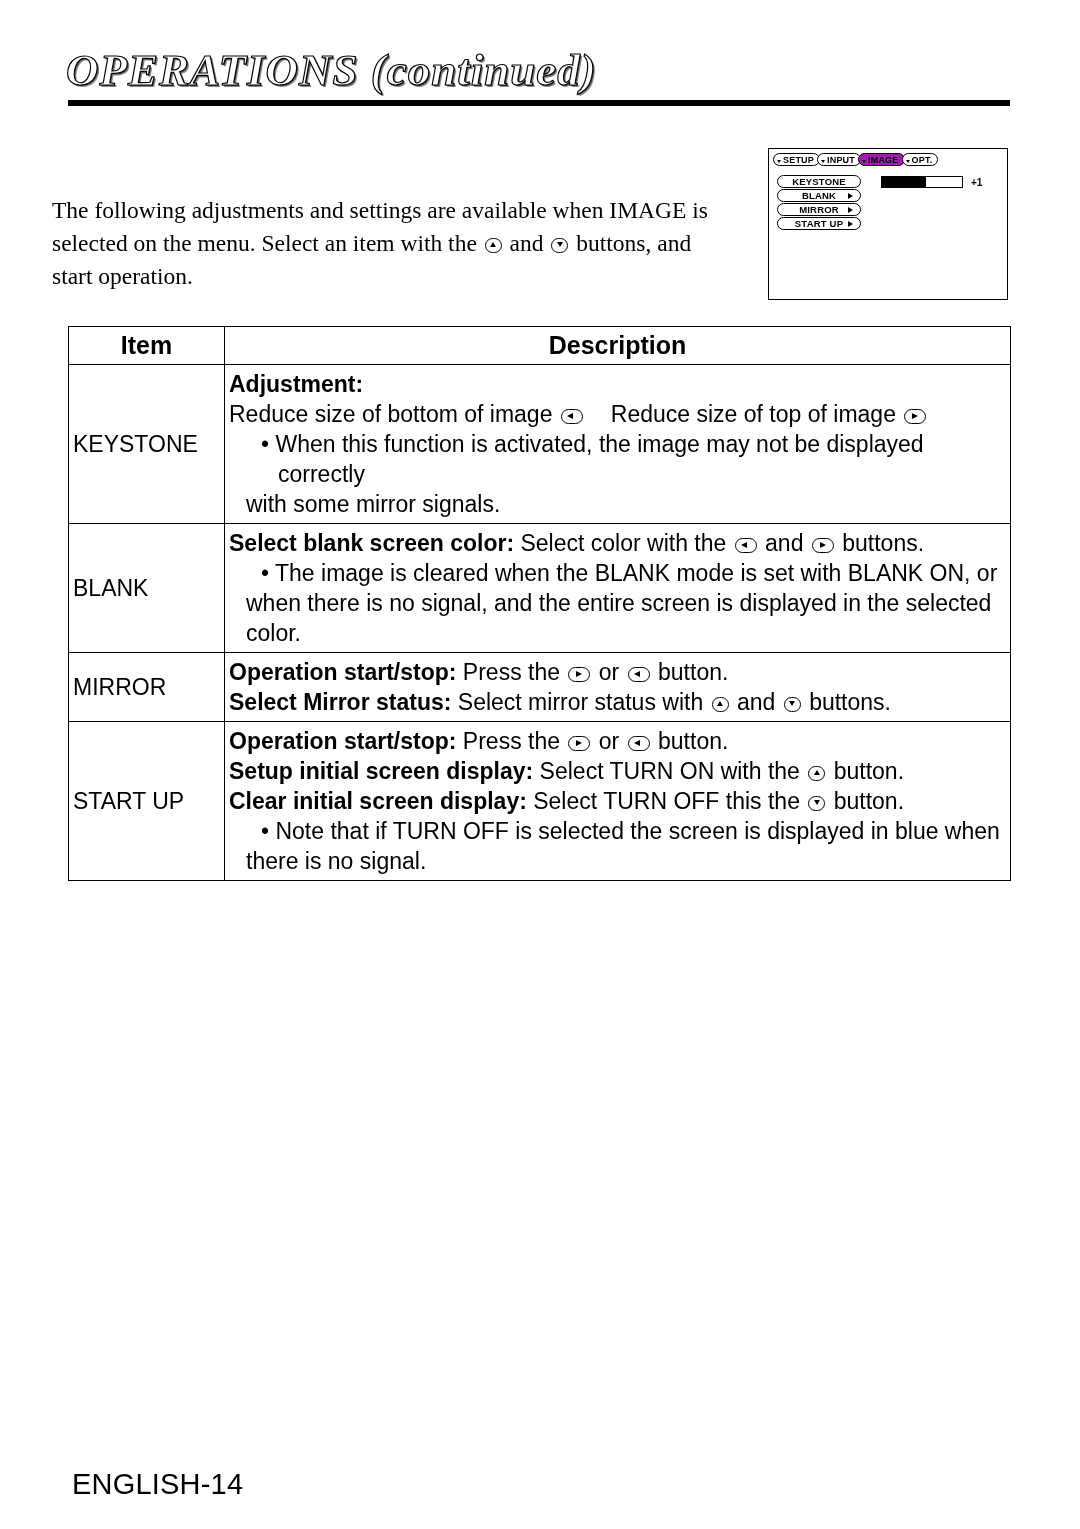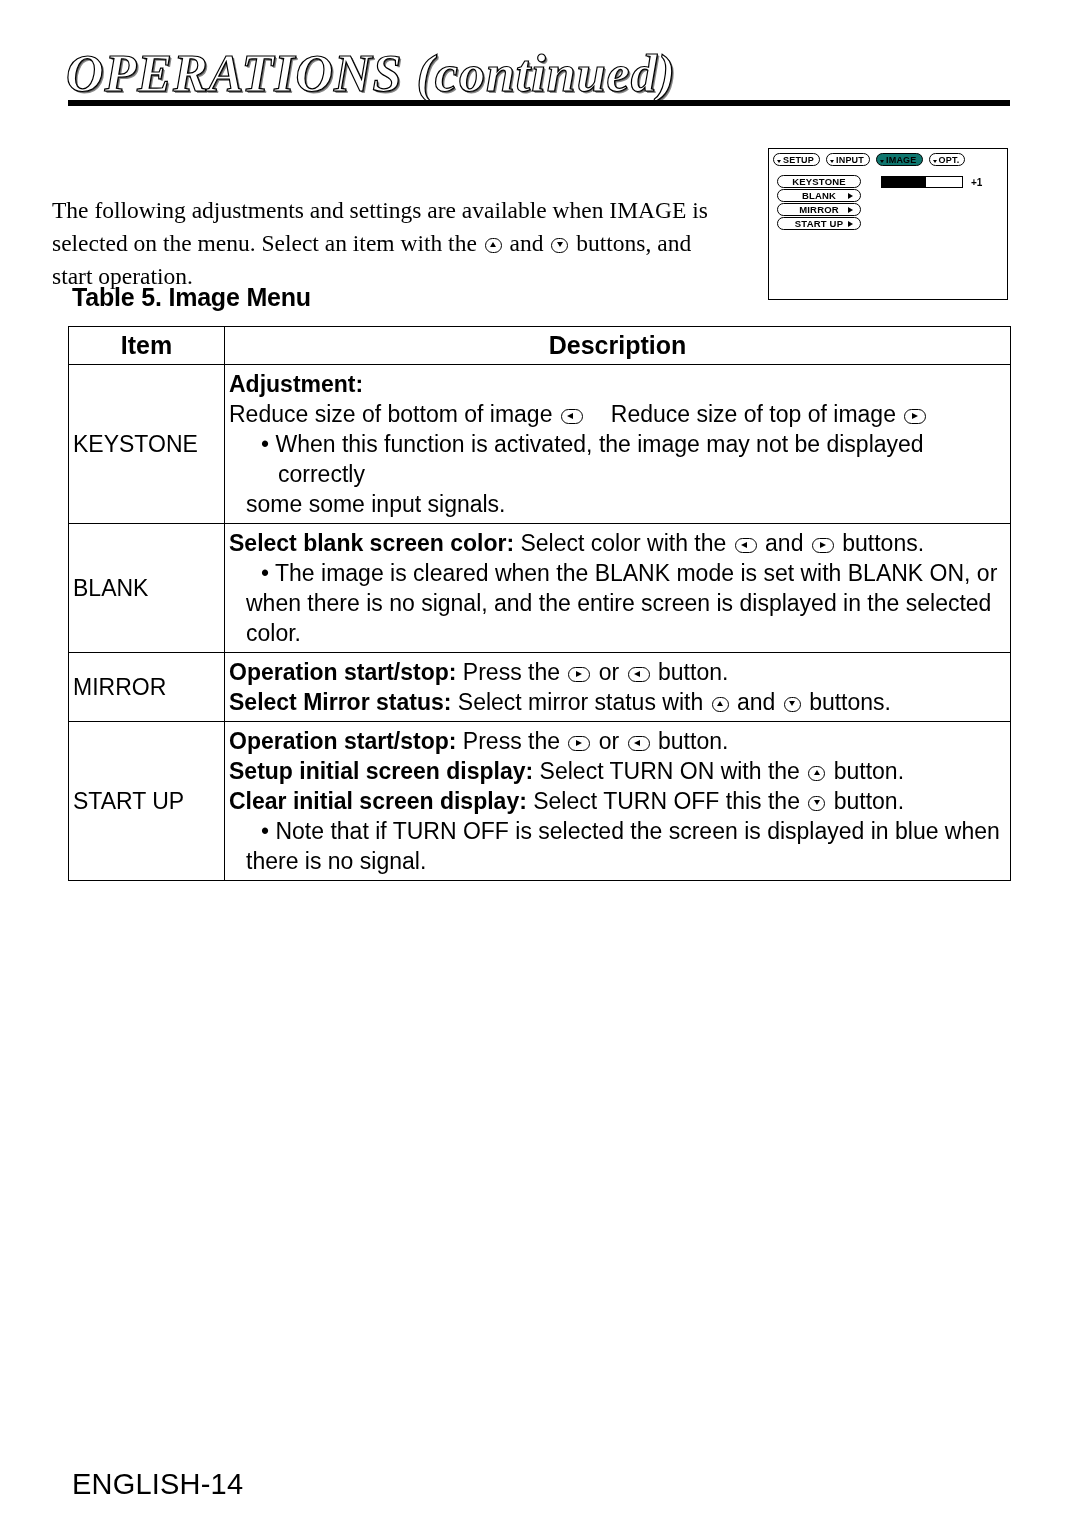--- a/index.html
+++ b/index.html
@@ -24,21 +24,21 @@
   }
 
   
   .chapter-title {
     position: absolute;
     left: 66px;
     top: 44px;
     font-family: "Liberation Serif", serif;
     font-style: italic;
     font-weight: bold;
-    font-size: 52px;
+    font-size: 45px;
     letter-spacing: 1px;
     color: #ffffff;
     -webkit-text-stroke: 1.2px #000000;
     text-shadow:
       1px 1px 0 #4a4a4a,
       2px 2px 0 #8a8a8a;
     white-space: nowrap;
   }
   .head-rule {
     position: absolute;
@@ -131,38 +131,38 @@
     height: 152px;
     border: 1.5px solid #000;
     background: #ffffff;
     box-sizing: border-box;
   }
   .osd-tabs {
     position: absolute;
     left: 4px;
     top: 4px;
     display: flex;
-    gap: 9px;
+    gap: 0px;
   }
   .osd-tab {
     height: 13px;
     border: 1px solid #000;
     border-radius: 7px;
     display: flex;
     align-items: center;
     padding: 0 5px 0 3px;
     font-size: 9px;
     font-weight: bold;
     letter-spacing: 0.2px;
     background: #fff;
     box-sizing: border-box;
     margin-right: -3px;
     position: relative;
   }
-  .osd-tab.selected { background: #0f766e; }
+  .osd-tab.selected { background: #a21caf; }
   .tab-caret {
     width: 0; height: 0;
     border-left: 2.6px solid transparent;
     border-right: 2.6px solid transparent;
     border-top: 3.4px solid #000;
     margin-right: 2px;
     margin-top: 4px;
   }
   .osd-items {
     position: absolute;
@@ -339,42 +339,41 @@
     </div>
 
     <div class="osd-bar-wrap">
       <div class="osd-bar">
         <div class="osd-bar-fill" id="osdFill" style="width: 55%;"></div>
       </div>
       <div class="osd-bar-value">+1</div>
     </div>
   </div>
 
-  <div class="table-caption">Table 5. Image Menu</div>
 
   <table class="main">
     <colgroup>
         <col class="c-item">
         <col class="c-desc">
       </colgroup>
     <thead>
       <tr>
         <th class="hd">Item</th>
         <th class="hd">Description</th>
       </tr>
     </thead>
     <tbody>
 
       <tr>
         <td class="item">KEYSTONE</td>
         <td class="desc">
           <span class="line bold">Adjustment:</span>
           <span class="line"><span>Reduce size of bottom of image</span> <span class="btn-icon left"><i></i></span><span class="spacer-sm"></span><span>Reduce size of top of image</span> <span class="btn-icon right"><i></i></span></span>
           <span class="hang">• When this function is activated, the image may not be displayed correctly</span>
-          <span class="cont">some some input signals.</span>
+          <span class="cont">with some mirror signals.</span>
         </td>
       </tr>
 
       <tr>
         <td class="item">BLANK</td>
         <td class="desc">
           <span class="line"><span class="bold">Select blank screen color:</span><span> Select color with the </span><span class="btn-icon left"><i></i></span><span> and </span><span class="btn-icon right"><i></i></span><span> buttons.</span></span>
           <span class="hang">• The image is cleared when the BLANK mode is set with BLANK ON, or</span>
           <span class="cont">when there is no signal, and the entire screen is displayed in the selected</span>
           <span class="cont">color.</span>

